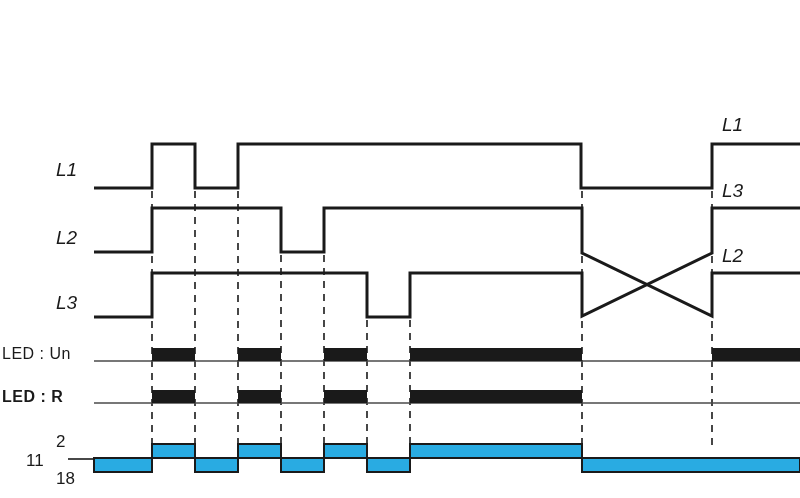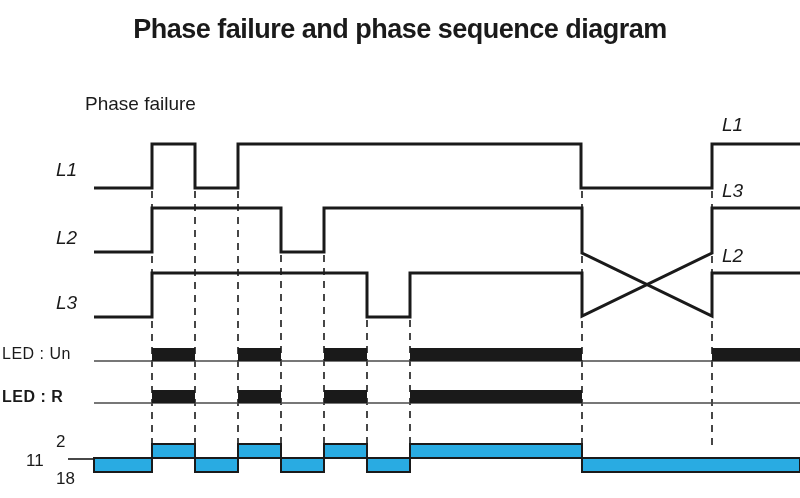--- a/index.html
+++ b/index.html
@@ -52,23 +52,21 @@
       <rect x="152" y="444" width="43" height="14" fill="#29abe2" stroke="#1a1a1a" stroke-width="2"></rect>
       <rect x="195" y="458" width="43" height="14" fill="#29abe2" stroke="#1a1a1a" stroke-width="2"></rect>
       <rect x="238" y="444" width="43" height="14" fill="#29abe2" stroke="#1a1a1a" stroke-width="2"></rect>
       <rect x="281" y="458" width="43" height="14" fill="#29abe2" stroke="#1a1a1a" stroke-width="2"></rect>
       <rect x="324" y="444" width="43" height="14" fill="#29abe2" stroke="#1a1a1a" stroke-width="2"></rect>
       <rect x="367" y="458" width="43" height="14" fill="#29abe2" stroke="#1a1a1a" stroke-width="2"></rect>
       <rect x="410" y="444" width="172" height="14" fill="#29abe2" stroke="#1a1a1a" stroke-width="2"></rect>
       <rect x="582" y="458" width="218" height="14" fill="#29abe2" stroke="#1a1a1a" stroke-width="2"></rect>
     </svg>
 
-  <div class="lbl title">Phase failure and phase sequence diagram</div>
 
-  <div class="lbl section-lbl" style="left:85px;top:94px;">Phase failure</div>
 
   <div class="lbl sig-lbl" style="left:56px;top:160px;">L1</div>
   <div class="lbl sig-lbl" style="left:56px;top:228px;">L2</div>
   <div class="lbl sig-lbl" style="left:56px;top:293px;">L3</div>
 
   <div class="lbl sig-lbl" style="left:722px;top:115px;">L1</div>
   <div class="lbl sig-lbl" style="left:722px;top:181px;">L3</div>
   <div class="lbl sig-lbl" style="left:722px;top:246px;">L2</div>
 
   <div class="lbl led-lbl" style="left:2px;top:346px;">LED : Un</div>

